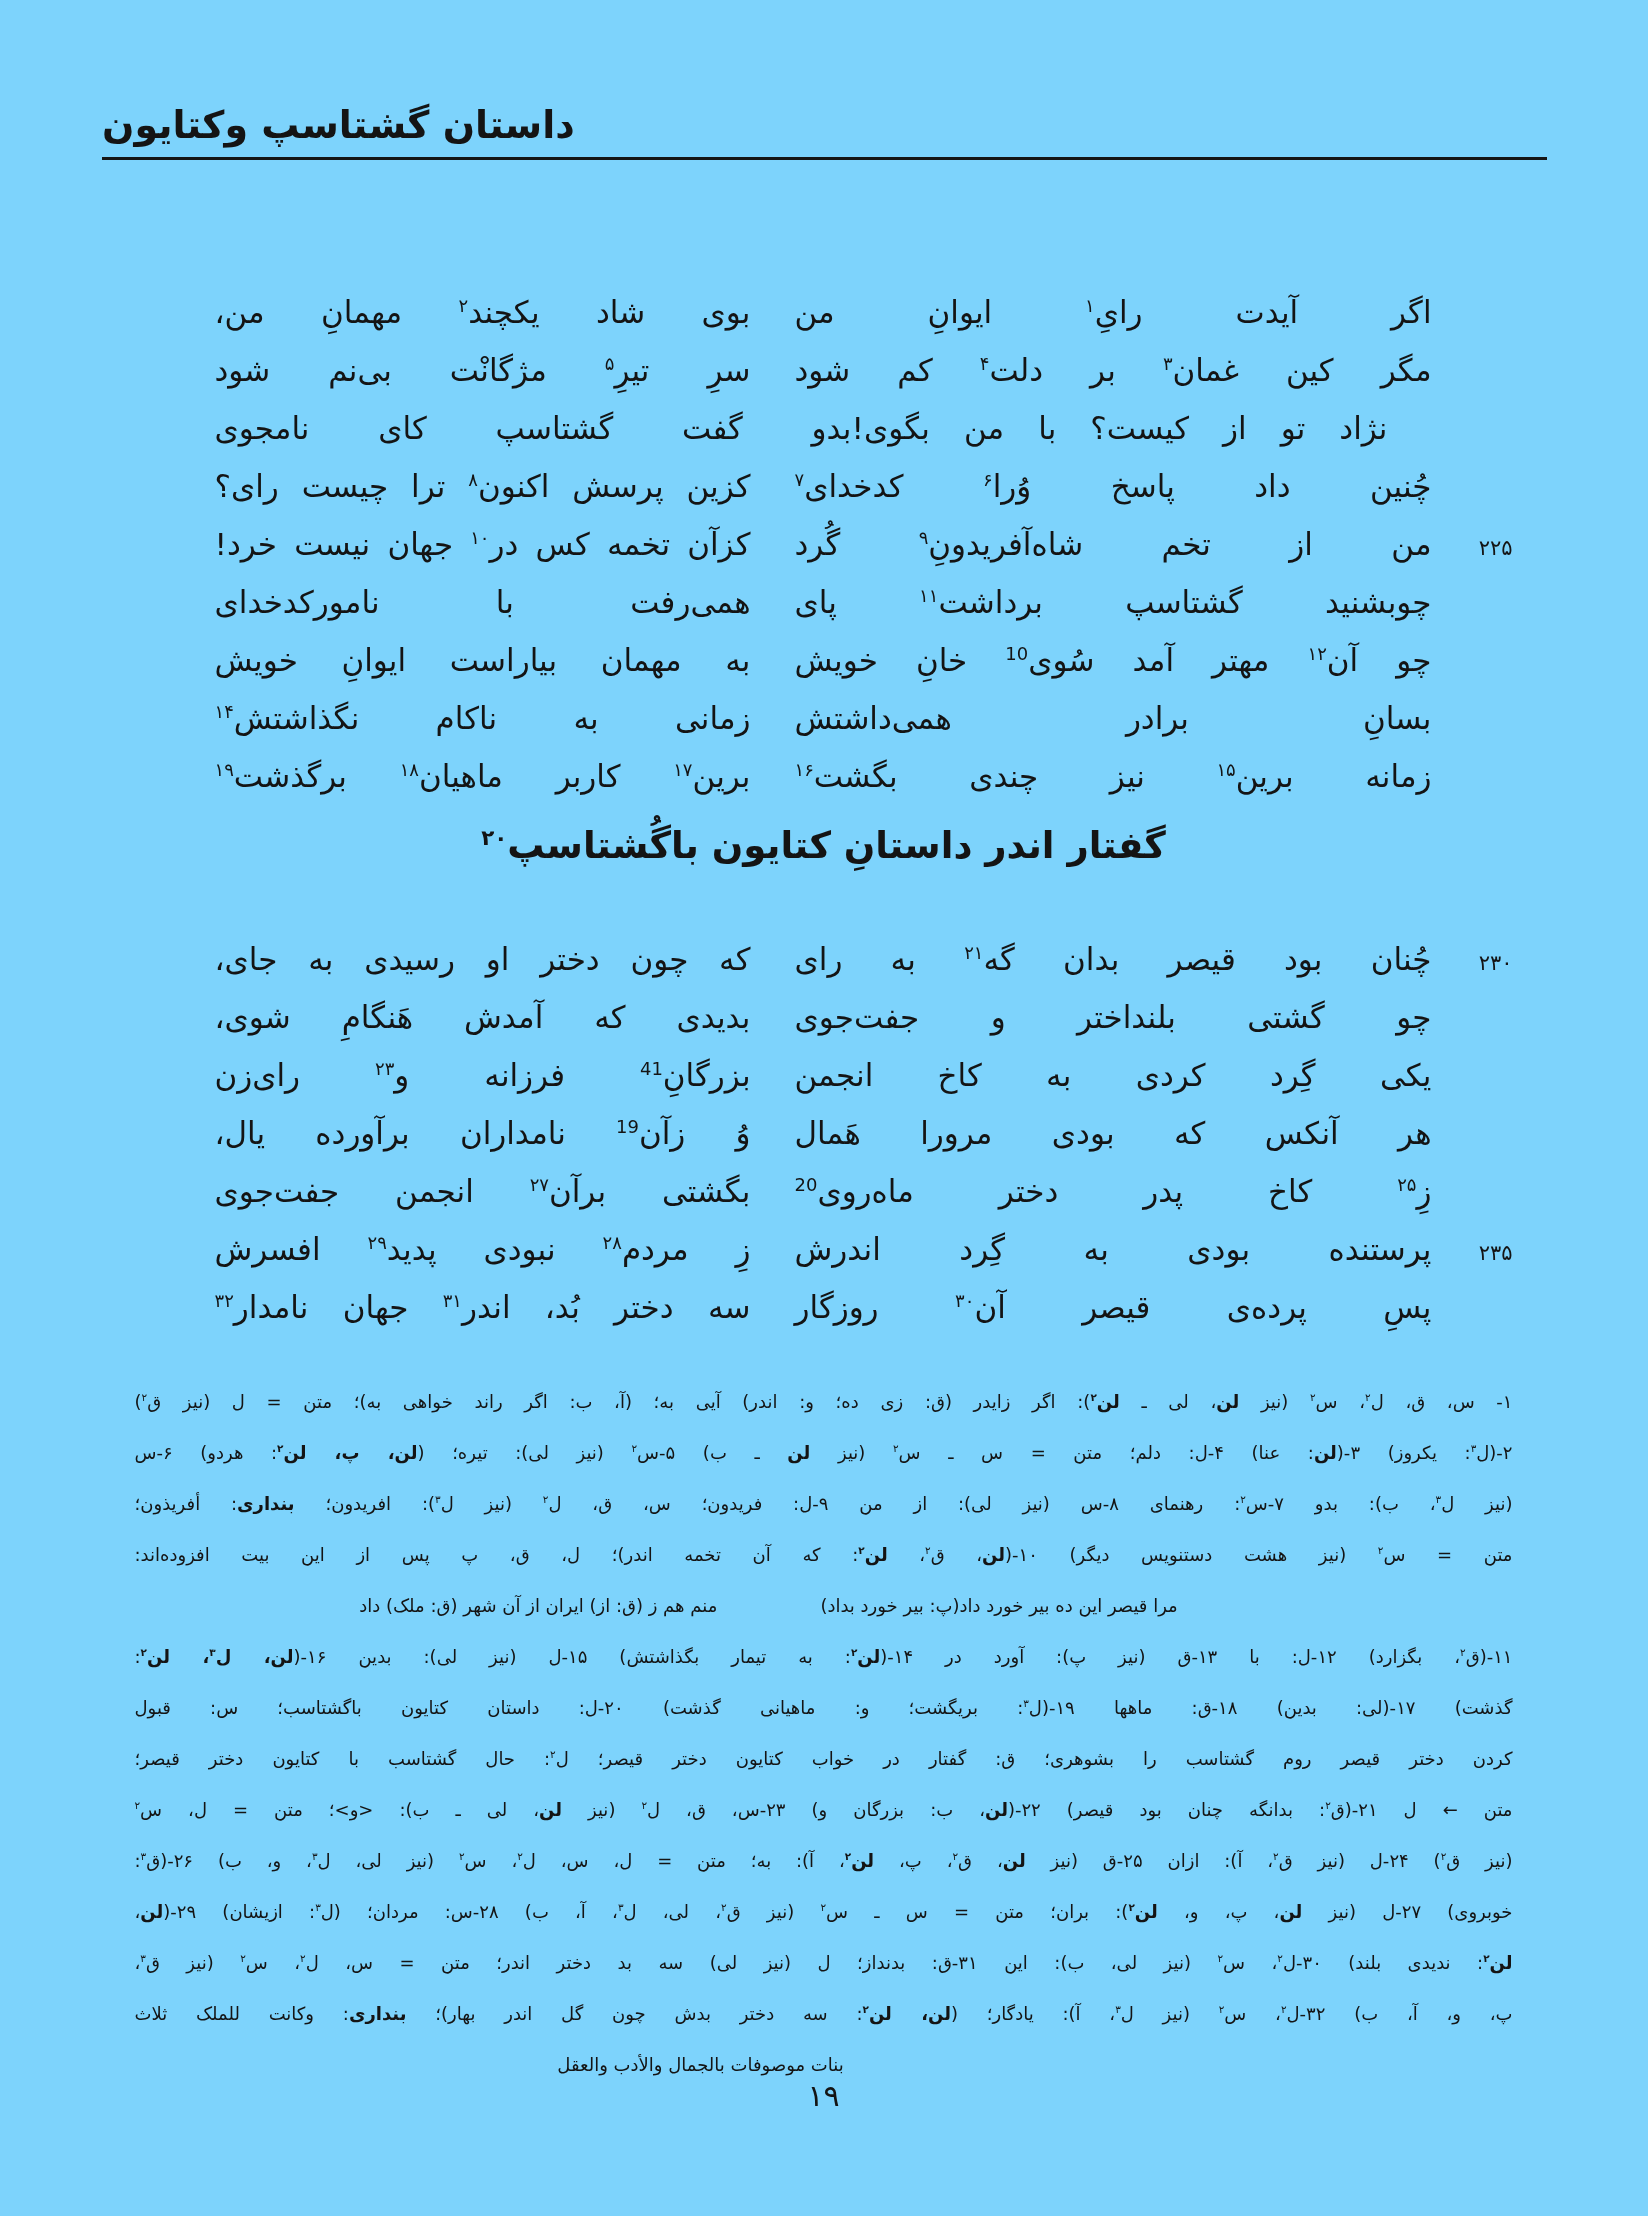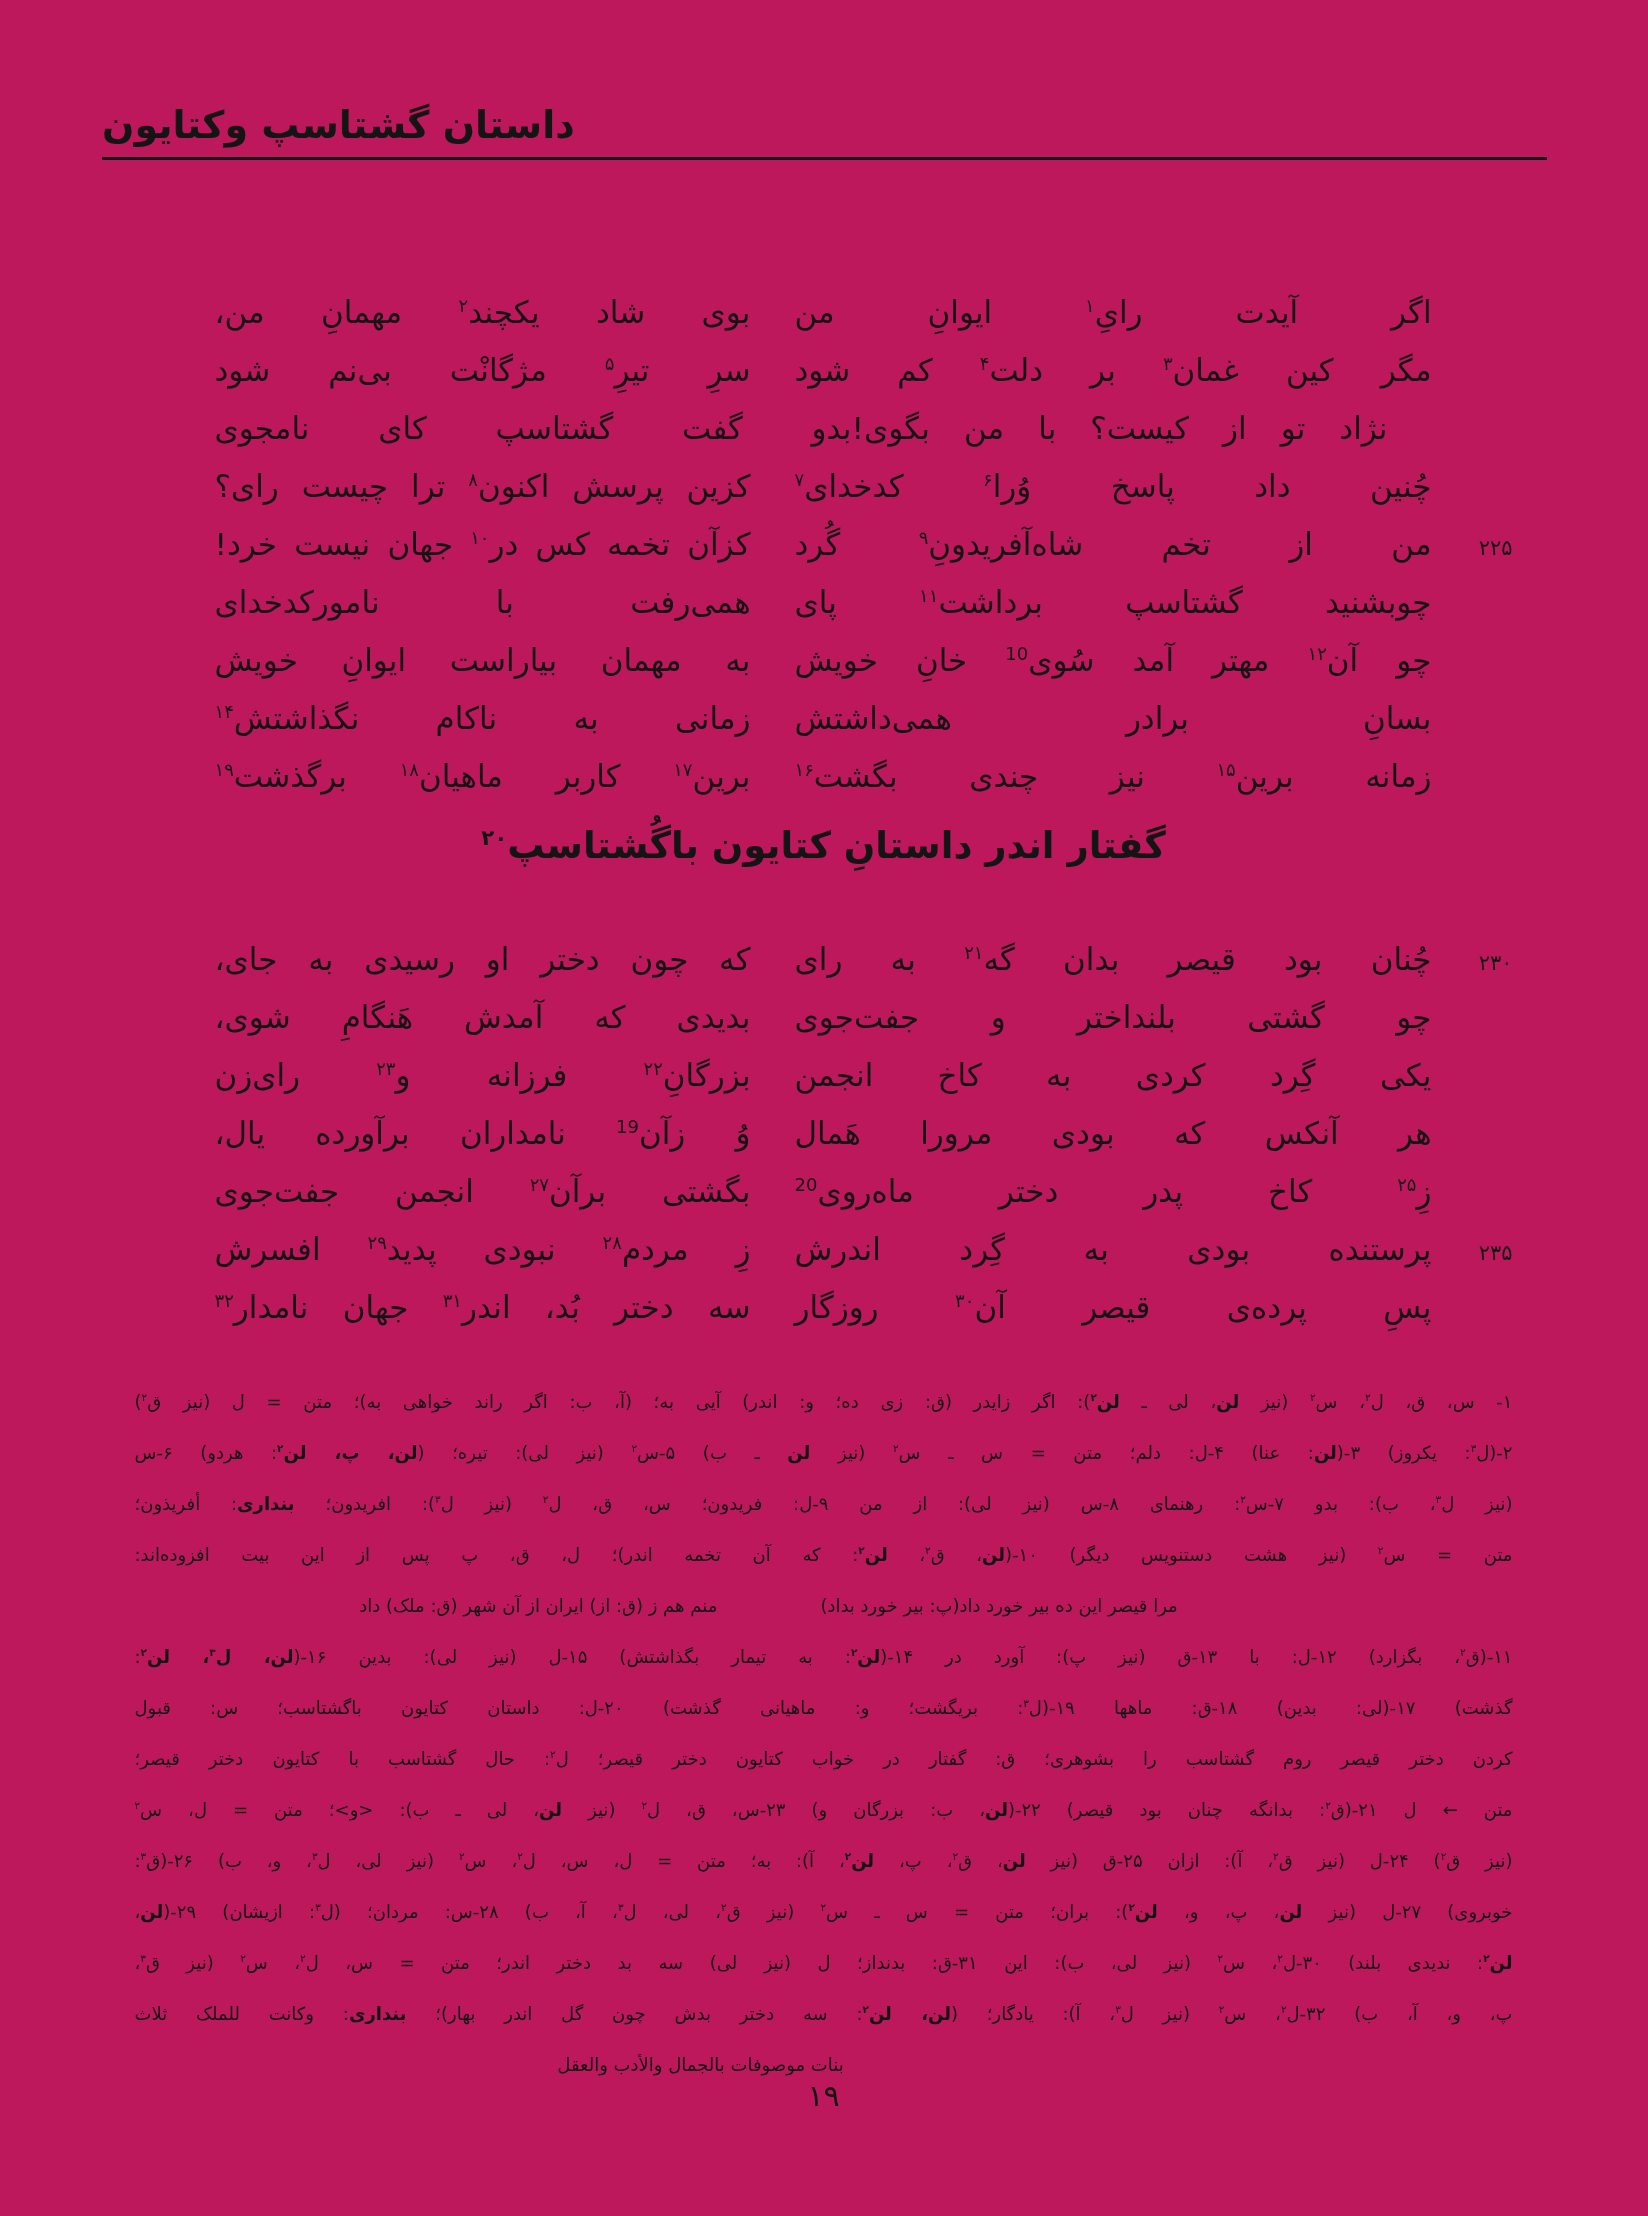--- a/index.html
+++ b/index.html
@@ -1,17 +1,17 @@
 <!DOCTYPE html>
 <html lang="fa" dir="rtl" style="font-size:11px"><head>
 <meta charset="utf-8">
 <style>
   html,body{margin:0;padding:0;background:#ffffff;}
   .page{
-    width:1649px;height:2216px;background:#be185d;color:#141414;
+    width:1649px;height:2216px;background:#7dd3fc;color:#141414;
     position:relative;overflow:hidden;
     font-family:"DejaVu Sans",sans-serif;
   }
   sup{font-size:0.58em;vertical-align:super;line-height:0;}
   b{font-weight:700;}
 
   
   .running-header{
     margin:0 101px 0 103px;padding-top:103px;padding-bottom:9.6px;
     border-bottom:3.4px solid #161616;direction:rtl;text-align:left;
@@ -111,21 +111,21 @@
     <div class="mesra mesra-left">که چون دختر او رسیدی به جای،</div>
   </div>
       <div class="bayt">
     <span class="verse-num"></span>
     <div class="mesra mesra-right">چو گشتی بلنداختر و جفت‌جوی</div>
     <div class="mesra mesra-left">بدیدی که آمدش هَنگامِ شوی،</div>
   </div>
       <div class="bayt">
     <span class="verse-num"></span>
     <div class="mesra mesra-right">یکی گِرد کردی به کاخ انجمن</div>
-    <div class="mesra mesra-left">بزرگانِ<sup>۲۲</sup> فرزانه و<sup>۲۳</sup> رای‌زن</div>
+    <div class="mesra mesra-left">بزرگانِ<sup>41</sup> فرزانه و<sup>۲۳</sup> رای‌زن</div>
   </div>
       <div class="bayt">
     <span class="verse-num"></span>
     <div class="mesra mesra-right">هر آنکس که بودی مرورا هَمال</div>
     <div class="mesra mesra-left">وُ زآن<sup>19</sup> نامداران برآورده یال،</div>
   </div>
       <div class="bayt">
     <span class="verse-num"></span>
     <div class="mesra mesra-right">زِ<sup>۲۵</sup> کاخ پدر دختر ماه‌روی<sup>20</sup></div>
     <div class="mesra mesra-left">بگشتی برآن<sup>۲۷</sup> انجمن جفت‌جوی</div>

